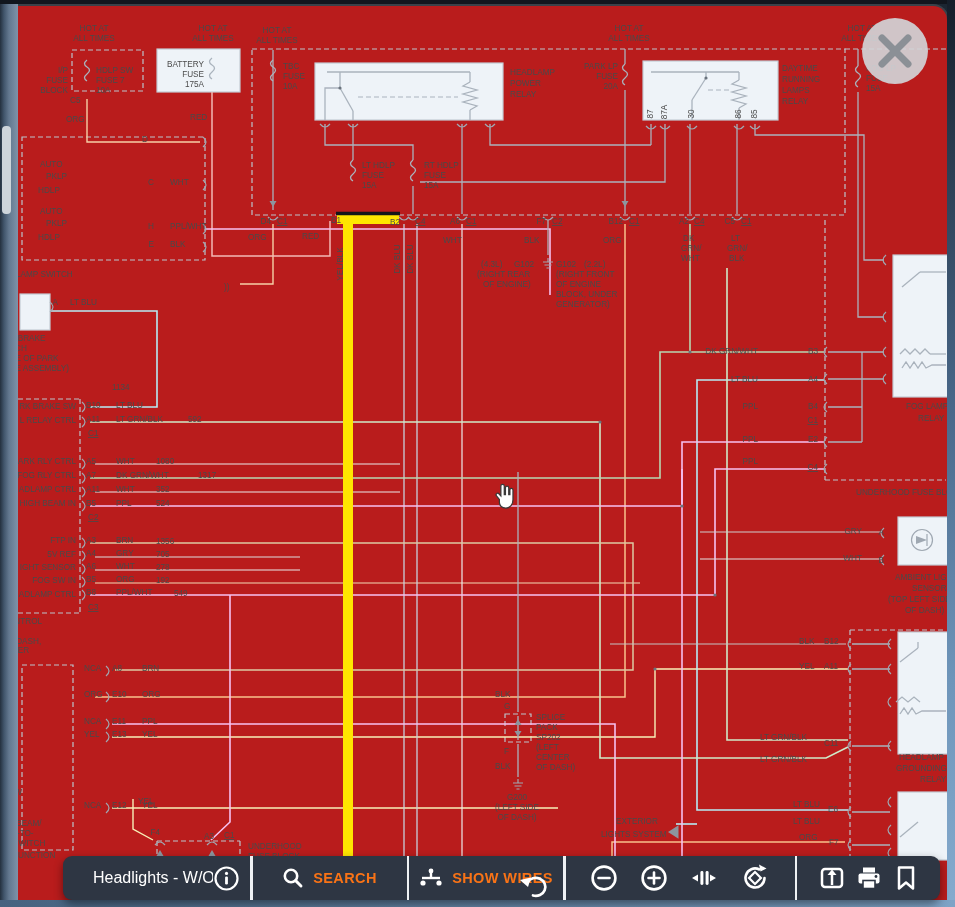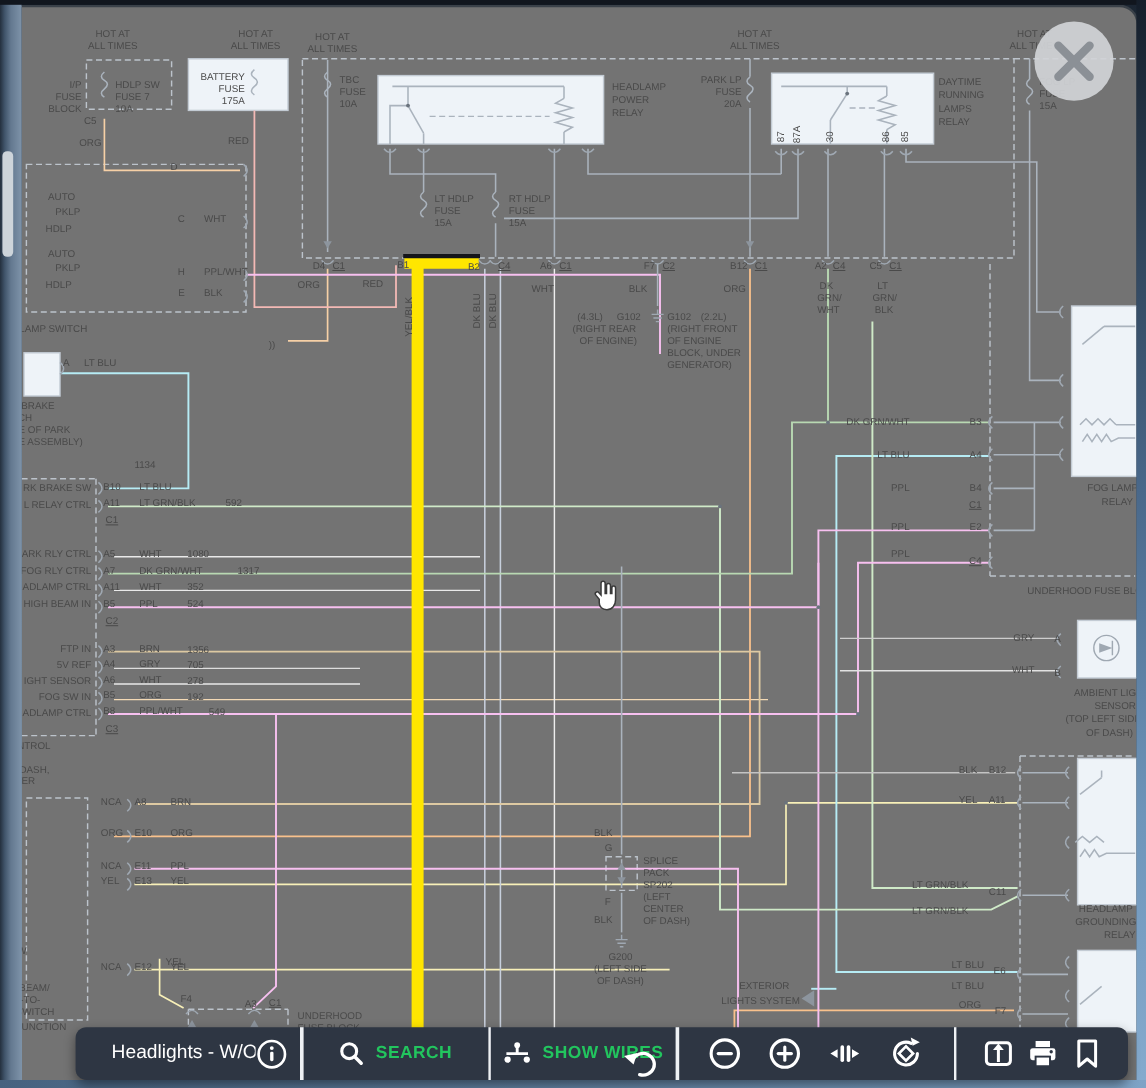--- a/index.html
+++ b/index.html
@@ -1,39 +1,39 @@
 <!DOCTYPE html>
 <html><head>
 <meta charset="utf-8">
 <style>
   html,body{margin:0;padding:0}
   body{width:955px;height:907px;position:relative;overflow:hidden;
        background:linear-gradient(180deg,#1a2430 0%,#33475d 12%,#50708f 40%,#7499bd 80%,#82a7cb 100%);
        font-family:"Liberation Sans",sans-serif}
-  .panel{position:absolute;left:18px;top:4px;width:929px;height:896px;background:#737373;
+  .panel{position:absolute;left:18px;top:4px;width:929px;height:896px;background:#b91c1c;
          border:2px solid #3a4149;border-left:none;border-bottom:none;border-top-right-radius:16px;
          overflow:hidden;z-index:1}
   .panel svg{position:absolute;left:-18px;top:-4px}
   .edge-left{position:absolute;left:0;top:0;width:18px;height:900px;z-index:30;
       background:linear-gradient(90deg,#24303e 0,#41556b 4px,#63788f 9px,#7e93a9 18px)}
   .edge-left .thumb{position:absolute;left:2px;top:126px;width:9px;height:88px;background:#cdd4da;border-radius:4px}
   .edge-top{position:absolute;left:0;top:0;width:100%;height:4px;background:#11161e;z-index:30}
   .edge-right{position:absolute;right:0;top:0;width:8px;height:907px;z-index:30;
       background:linear-gradient(180deg,#151e2a 0%,#28394c 15%,#49688a 45%,#6e95ba 75%,#86abce 100%)}
   .edge-bottom{position:absolute;left:0;bottom:0;width:100%;height:7px;z-index:30;
       background:linear-gradient(90deg,#46627f,#7ea3c6)}
   .lb{font-size:8.2px;fill:#4a4a4a}
   
   .toolbar{position:absolute;left:63px;top:856px;width:877px;height:44px;border-radius:9px;
       display:flex;align-items:stretch;z-index:35;box-shadow:0 4px 10px rgba(0,0,0,.45)}
   .tb-sec{display:flex;align-items:center;color:#fff}
   .tb-div{width:2.5px;background:#eef1f4;height:100%}
   .title-sec{width:187px;justify-content:space-between;padding:0 10px 0 30px;box-sizing:border-box}
   .title-sec span{font-size:16px;white-space:nowrap;overflow:hidden}
-  .btn{background:transparent;border:none;color:#22c55e;display:flex;align-items:center;gap:9px;
+  .btn{background:transparent;border:none;color:#f97316;display:flex;align-items:center;gap:9px;
        cursor:pointer;font-family:"Liberation Sans",sans-serif}
   .cmd{width:154px;justify-content:center;font-size:14.5px;letter-spacing:.4px;font-weight:bold}
   .zoom-group{width:229px;justify-content:space-around;padding:0 14px;box-sizing:border-box}
   .file-group{flex:1;justify-content:space-around;padding:0 16px;box-sizing:border-box}
   .icon-btn{background:transparent;border:none;padding:0;cursor:pointer;display:flex;align-items:center}
   .close-btn{position:absolute;left:862px;top:18px;width:66px;height:66px;border-radius:50%;
       background:rgba(209,212,215,.92);z-index:36;border:none;cursor:pointer;display:flex;align-items:center;justify-content:center}
   .cursor{position:absolute;left:492px;top:482px;z-index:40;pointer-events:none}
   .undo{position:absolute;left:517px;top:870px;z-index:37}
 </style>

